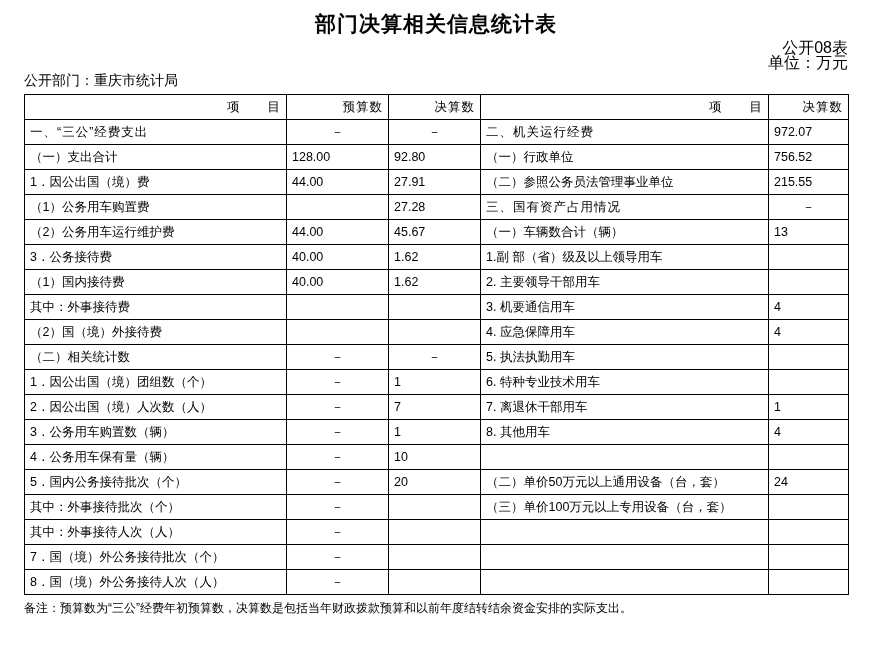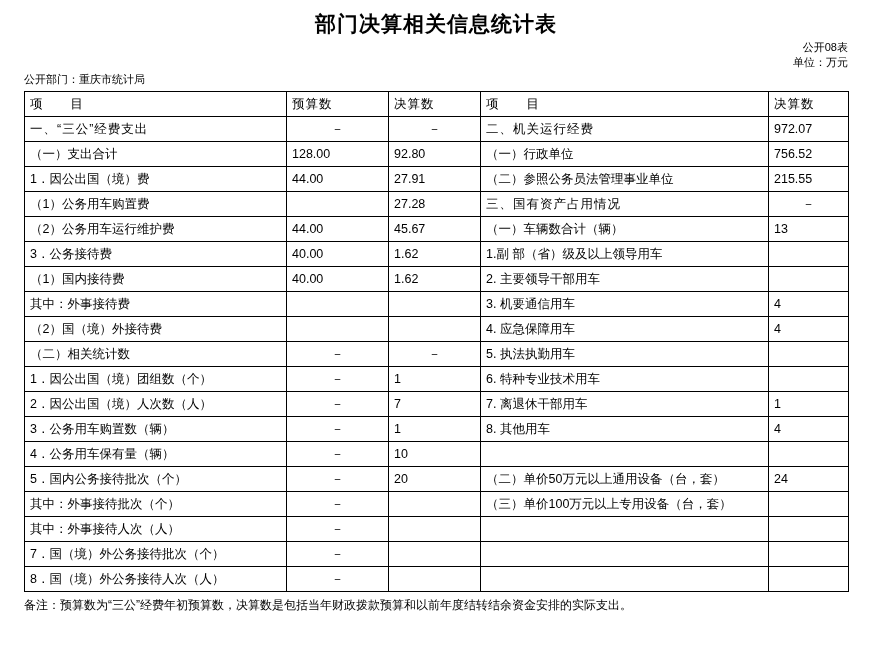--- a/index.html
+++ b/index.html
@@ -24,44 +24,44 @@
   .doc-title {
     text-align: center;
     font-size: 21px;
     font-weight: bold;
     letter-spacing: 1px;
     padding-top: 10px;
     padding-bottom: 2px;
   }
   .meta-right {
     text-align: right;
-    font-size: 11px;
+    font-size: 16px;
     line-height: 15px;
   }
   .meta-left {
-    font-size: 11px;
+    font-size: 14px;
     padding-top: 2px;
     padding-bottom: 4px;
   }
   table.main {
     border-collapse: collapse;
     width: 824px;
     table-layout: fixed;
   }
   table.main td, table.main th {
     border: 1px solid #000000;
     font-size: 12.5px;
     height: 25px;
     padding: 0 5px;
     box-sizing: border-box;
     vertical-align: middle;
     font-weight: normal;
   }
   th.hdr {
-    text-align: left;
+    text-align: right;
     font-weight: bold;
     font-size: 13.5px;
     height: 28px;
     letter-spacing: 1px;
   }
   td.num {
     text-align: left;
     font-size: 12.5px;
   }
   td.ctr {

